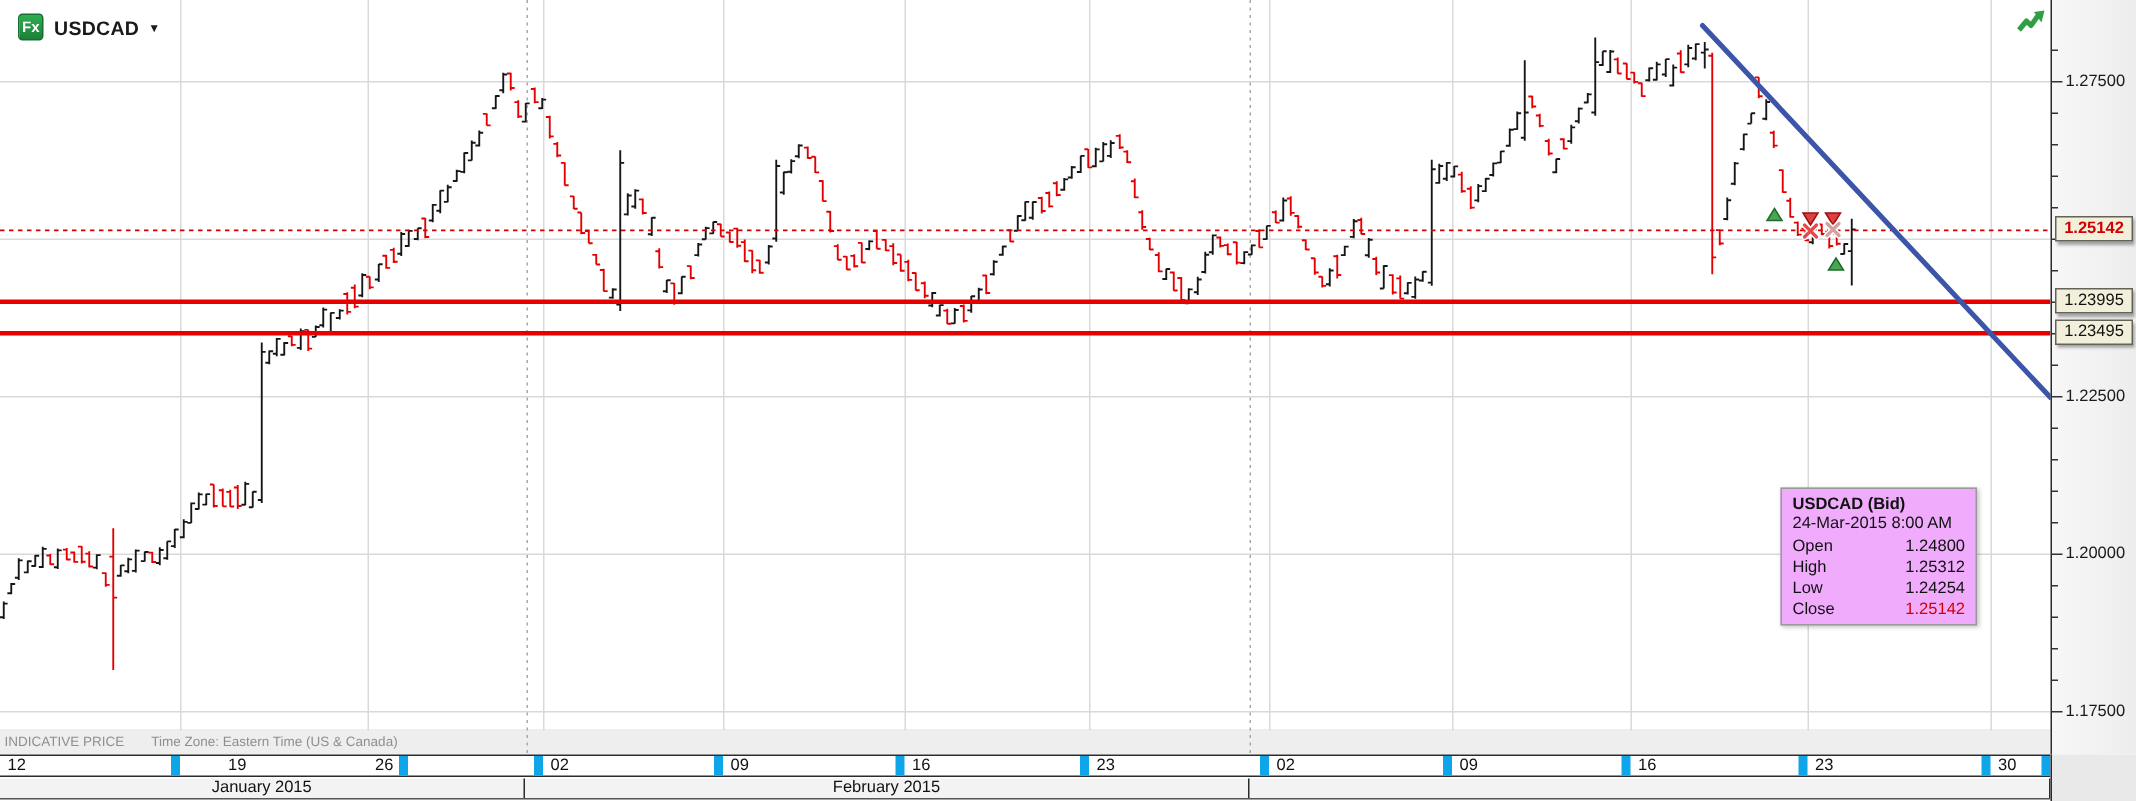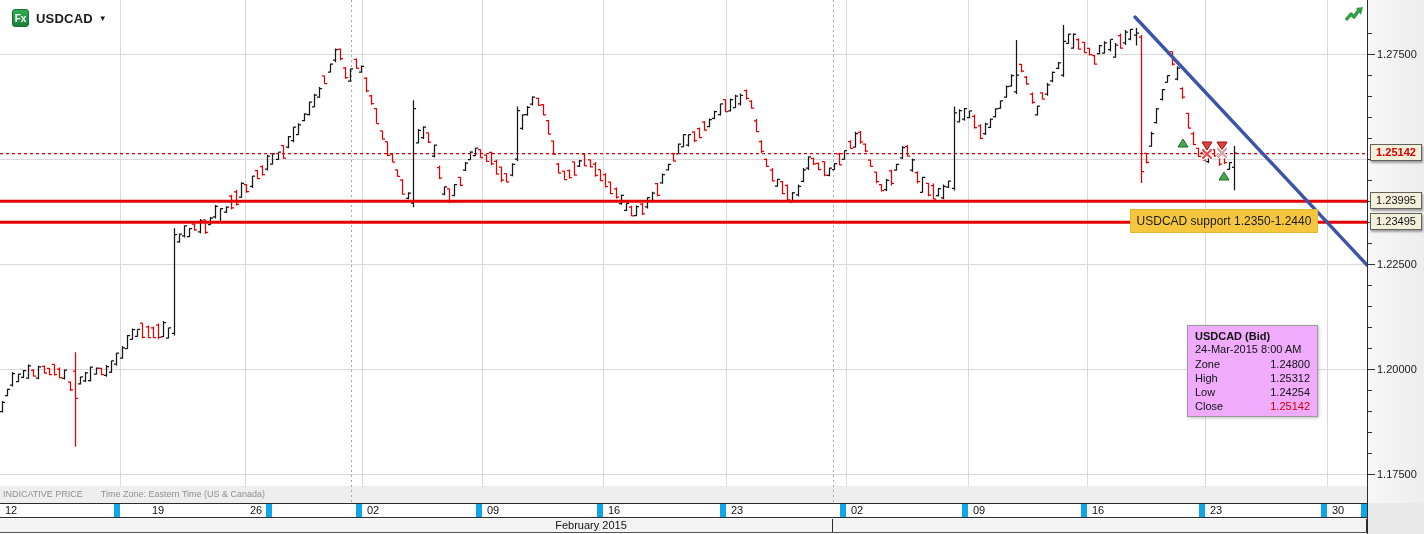--- a/index.html
+++ b/index.html
@@ -147,32 +147,32 @@
       <div class="date-cell" style="left: 482px; width: 121px;">09</div>
       <div class="date-cell" style="left: 603px; width: 123px;">16</div>
       <div class="date-cell" style="left: 726px; width: 120px;">23</div>
       <div class="date-cell" style="left: 846px; width: 122px;">02</div>
       <div class="date-cell" style="left: 968px; width: 119px;">09</div>
       <div class="date-cell" style="left: 1087px; width: 118px;">16</div>
       <div class="date-cell" style="left: 1205px; width: 122px;">23</div>
       <div class="date-cell" style="left: 1327px; width: 40px;">30</div>
     </div>
   <div id="month-row">
+      <div class="month-cell" style="left: 0px; width: 350px;">January 2015</div>
       <div class="month-cell" style="left: 350px; width: 483px;">February 2015</div>
       <div class="month-cell" style="left: 1328px; width: 39px;"></div>
     </div>
   <div id="corner"></div>
 
-  <div id="support-label">USDCAD support 1.2350-1.2440</div>
 
   <div id="ohlc-tooltip">
     <div class="tt-title">USDCAD (Bid)</div>
     <div class="tt-date">24-Mar-2015 8:00 AM</div>
     <div class="tt-row">
-        <span>Zone</span>
+        <span>Open</span>
         <span class="v">1.24800</span>
       </div>
     <div class="tt-row">
         <span>High</span>
         <span class="v">1.25312</span>
       </div>
     <div class="tt-row">
         <span>Low</span>
         <span class="v">1.24254</span>
       </div>

